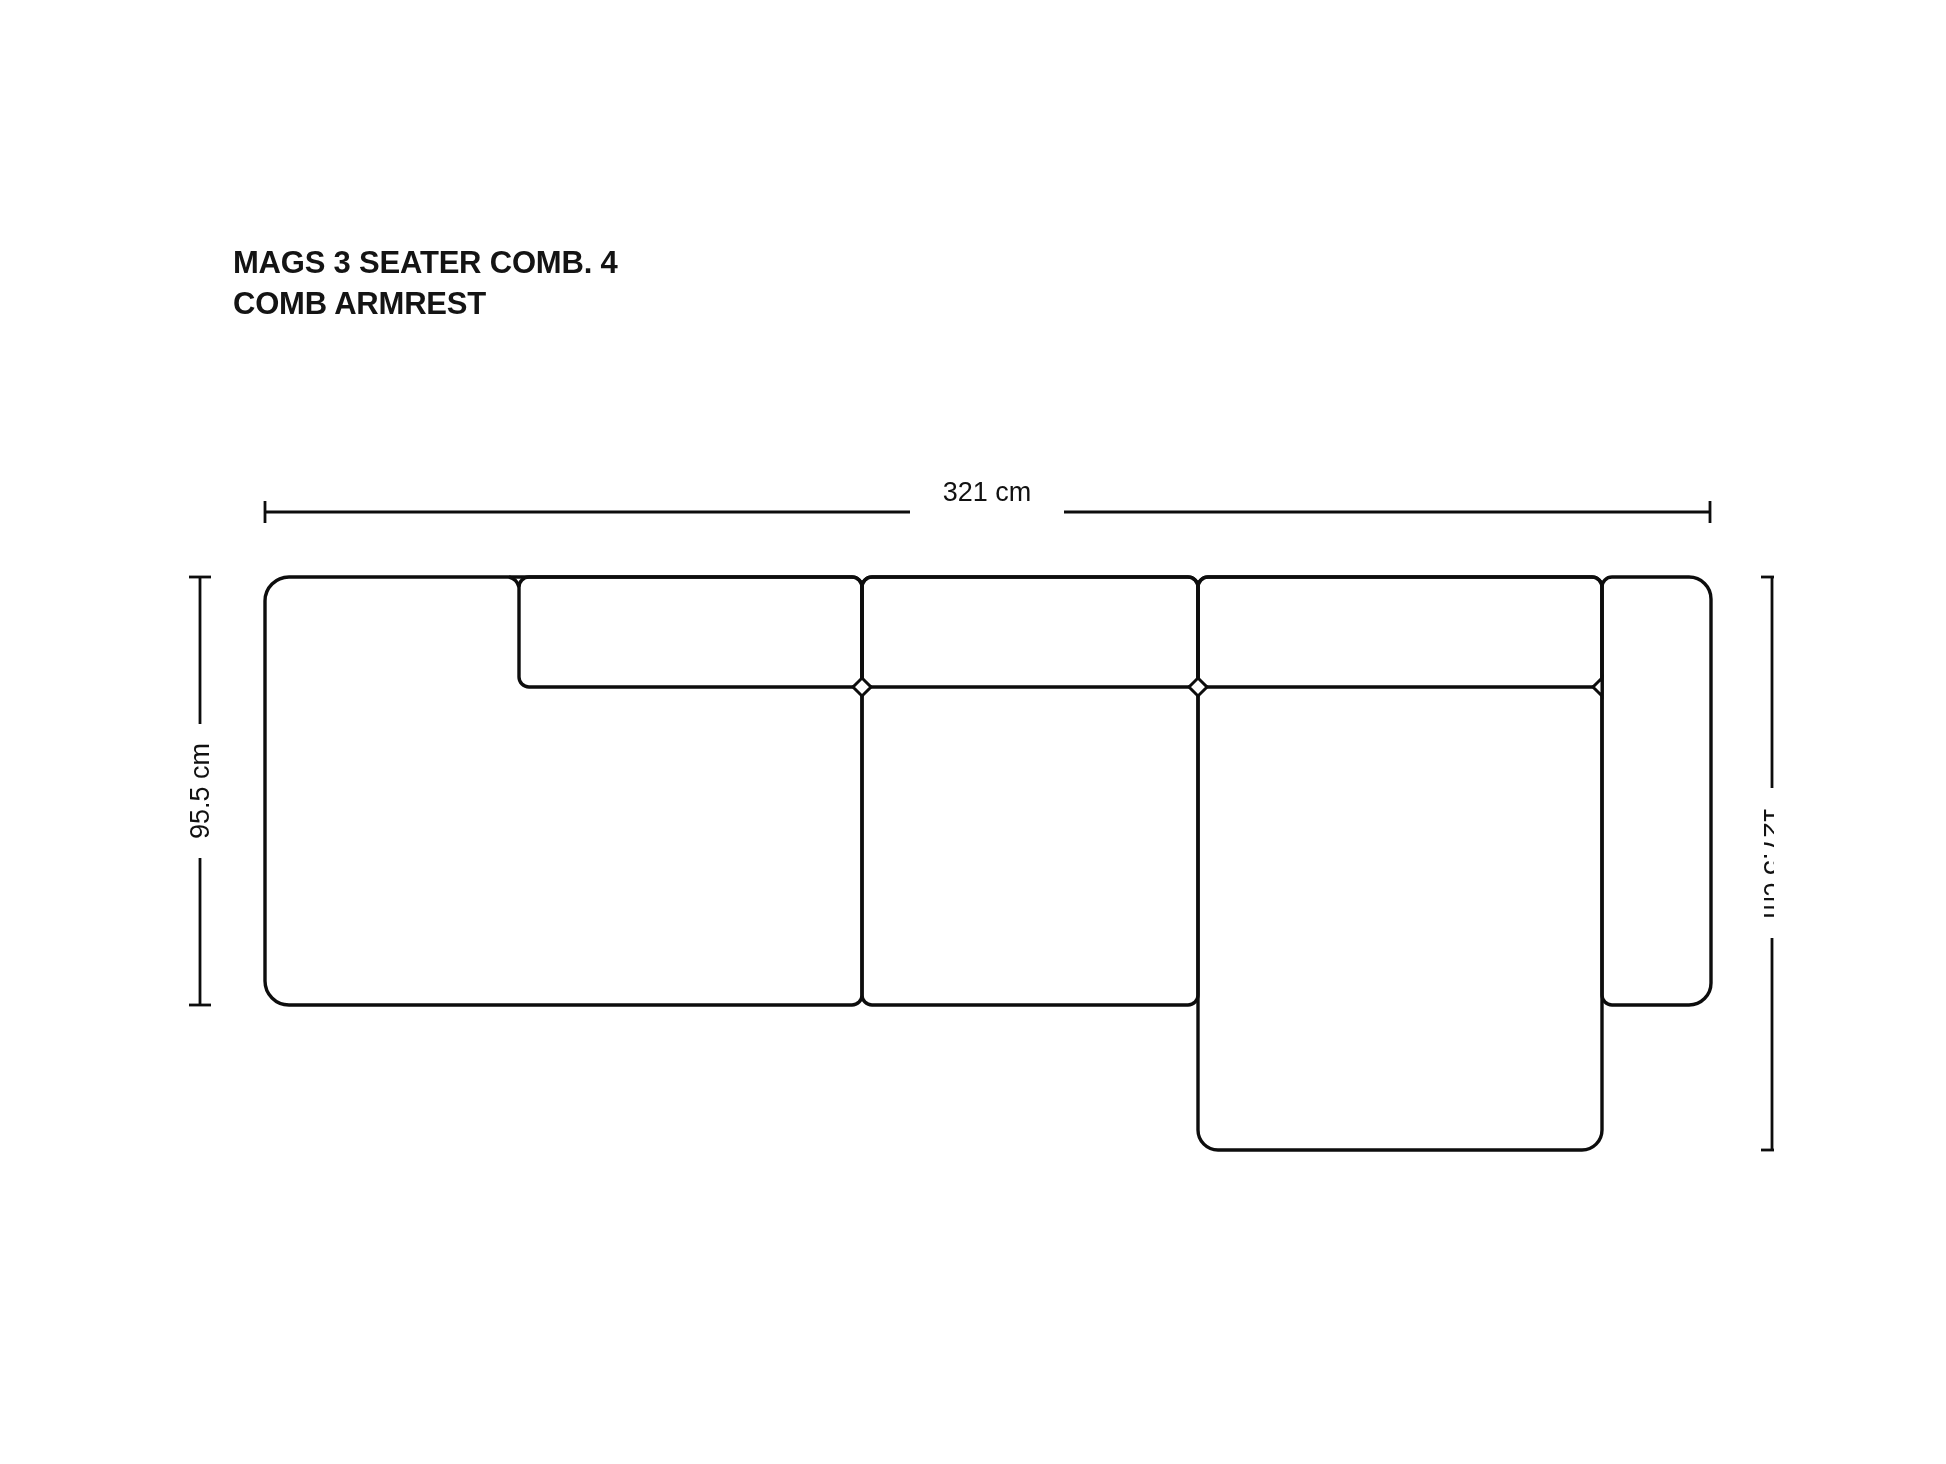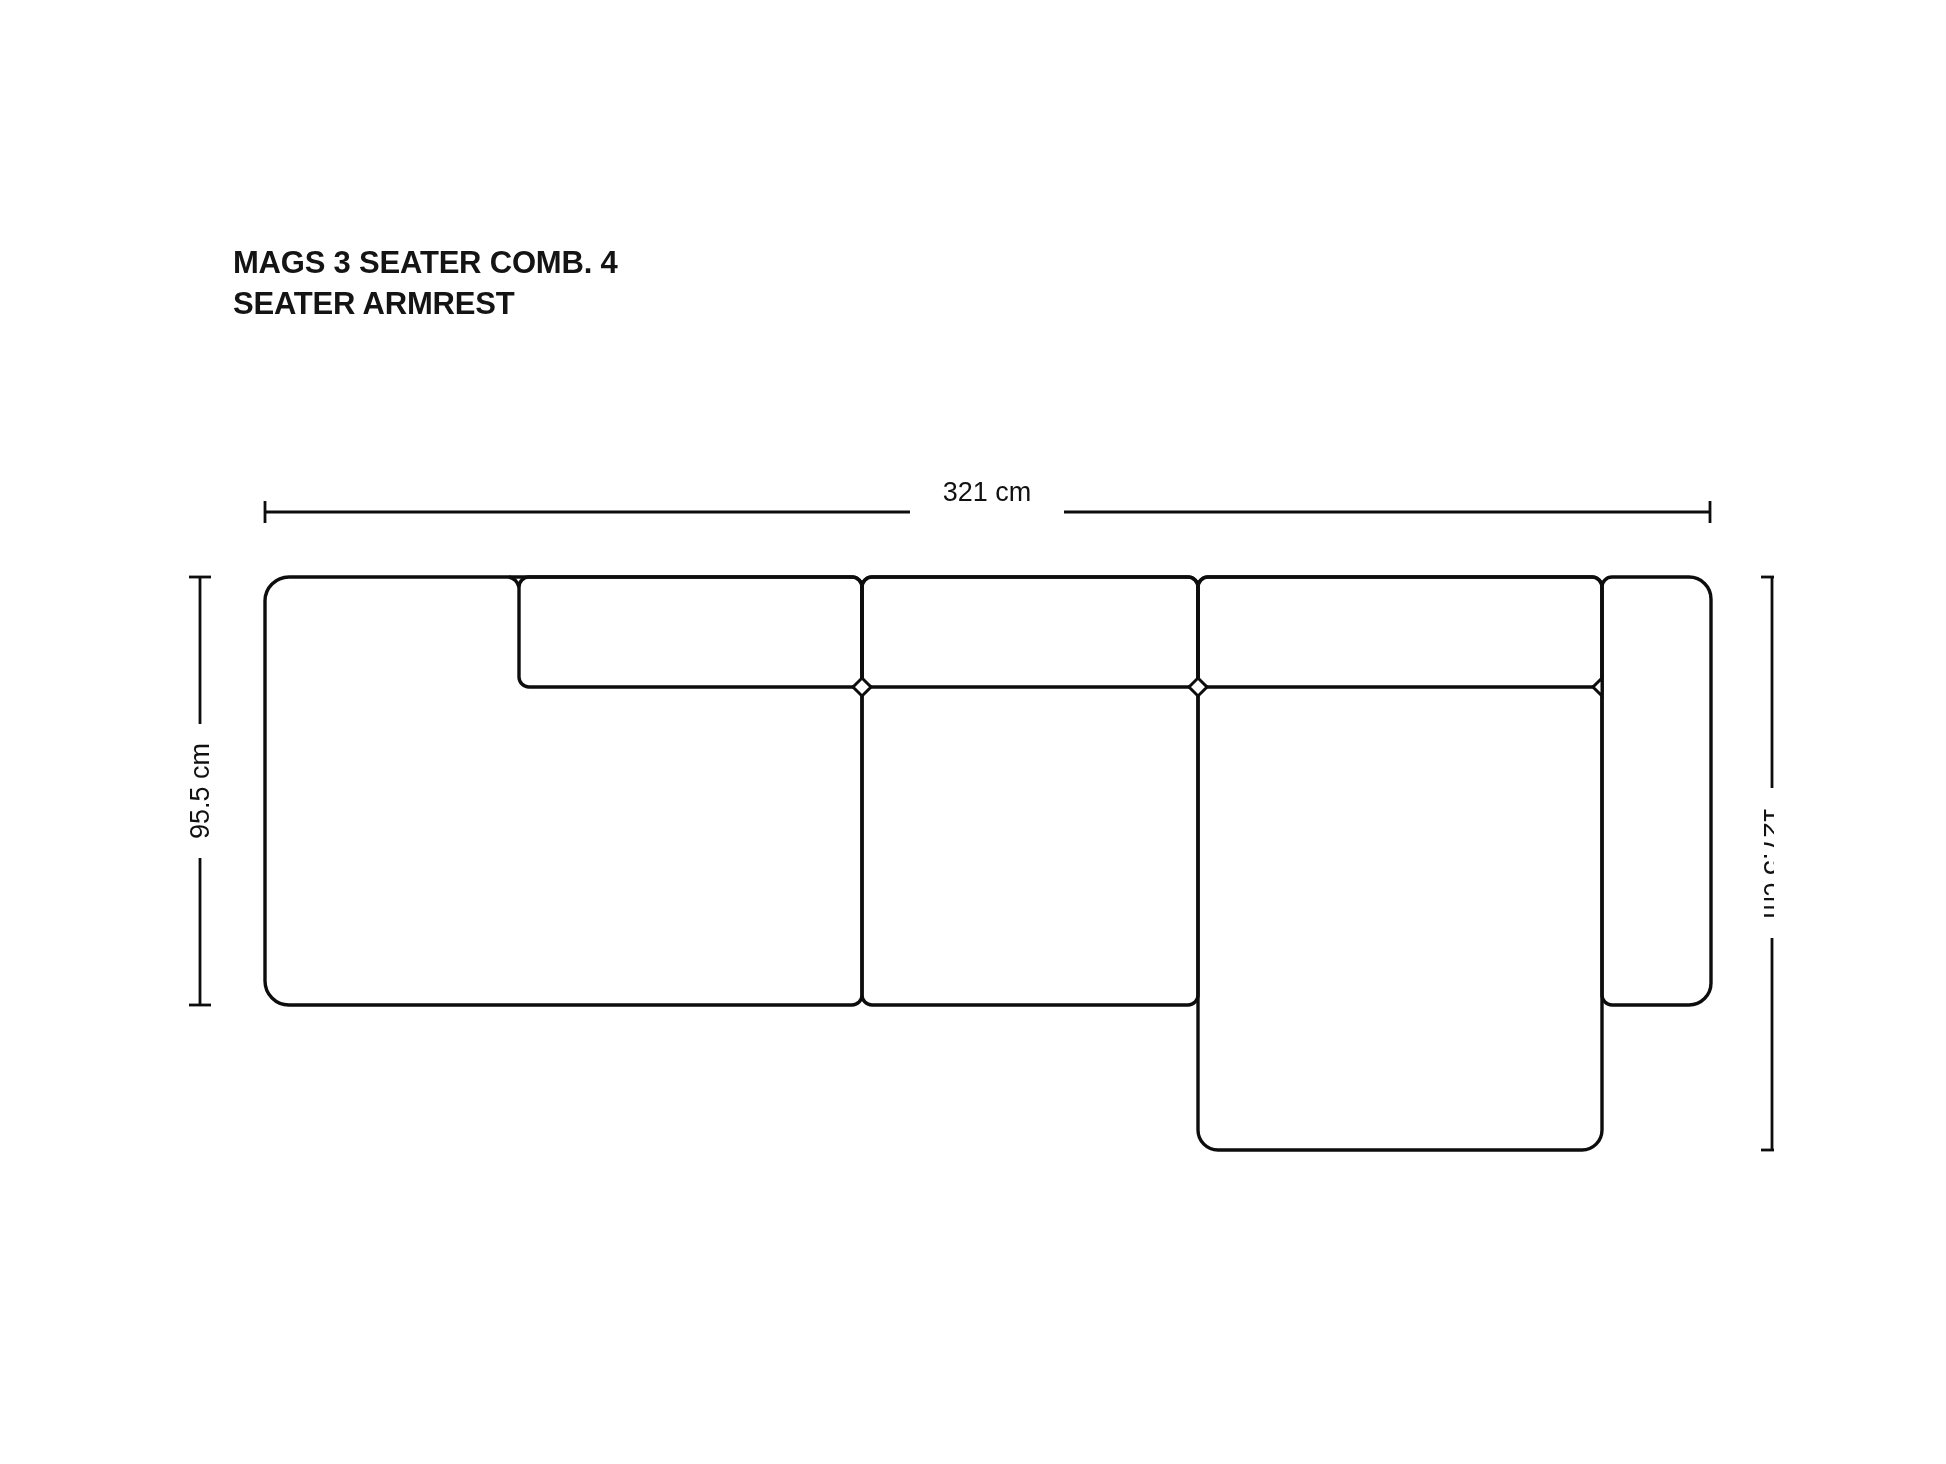--- a/index.html
+++ b/index.html
@@ -41,21 +41,21 @@
     transform:translate(-50%,-50%) rotate(90deg);
   }
 </style>
 </head>
 <body>
 
 <div class="canvas">
 
   <div class="title">
     <div>MAGS 3 SEATER COMB. 4</div>
-    <div>SEATER ARMREST</div>
+    <div>COMB ARMREST</div>
   </div>
 
   <svg id="diagram" class="diagram-svg" width="1946" height="1464" viewBox="0 0 1946 1464">
       <path d="M 289 577 H 852 A 10 10 0 0 1 862 587 V 995 A 10 10 0 0 1 852 1005 H 289 A 24 24 0 0 1 265 981 V 601 A 24 24 0 0 1 289 577 Z" fill="none" stroke="#0d0d0d" stroke-width="3.4"></path>
       <path d="M 529 577 H 852 A 10 10 0 0 1 862 587 V 677 A 10 10 0 0 1 852 687 H 529 A 10 10 0 0 1 519 677 V 587 A 10 10 0 0 1 529 577 Z" fill="none" stroke="#0d0d0d" stroke-width="3.4"></path>
       <path d="M 872 577 H 1188 A 10 10 0 0 1 1198 587 V 995 A 10 10 0 0 1 1188 1005 H 872 A 10 10 0 0 1 862 995 V 587 A 10 10 0 0 1 872 577 Z" fill="none" stroke="#0d0d0d" stroke-width="3.4"></path>
       <path d="M 872 577 H 1188 A 10 10 0 0 1 1198 587 V 677 A 10 10 0 0 1 1188 687 H 872 A 10 10 0 0 1 862 677 V 587 A 10 10 0 0 1 872 577 Z" fill="none" stroke="#0d0d0d" stroke-width="3.4"></path>
       <path d="M 1208 577 H 1592 A 10 10 0 0 1 1602 587 V 1130 A 20 20 0 0 1 1582 1150 H 1218 A 20 20 0 0 1 1198 1130 V 587 A 10 10 0 0 1 1208 577 Z" fill="none" stroke="#0d0d0d" stroke-width="3.4"></path>
       <path d="M 1208 577 H 1592 A 10 10 0 0 1 1602 587 V 677 A 10 10 0 0 1 1592 687 H 1208 A 10 10 0 0 1 1198 677 V 587 A 10 10 0 0 1 1208 577 Z" fill="none" stroke="#0d0d0d" stroke-width="3.4"></path>
       <path d="M 1612 577 H 1689 A 22 22 0 0 1 1711 599 V 983 A 22 22 0 0 1 1689 1005 H 1612 A 10 10 0 0 1 1602 995 V 587 A 10 10 0 0 1 1612 577 Z" fill="none" stroke="#0d0d0d" stroke-width="3.4"></path>

